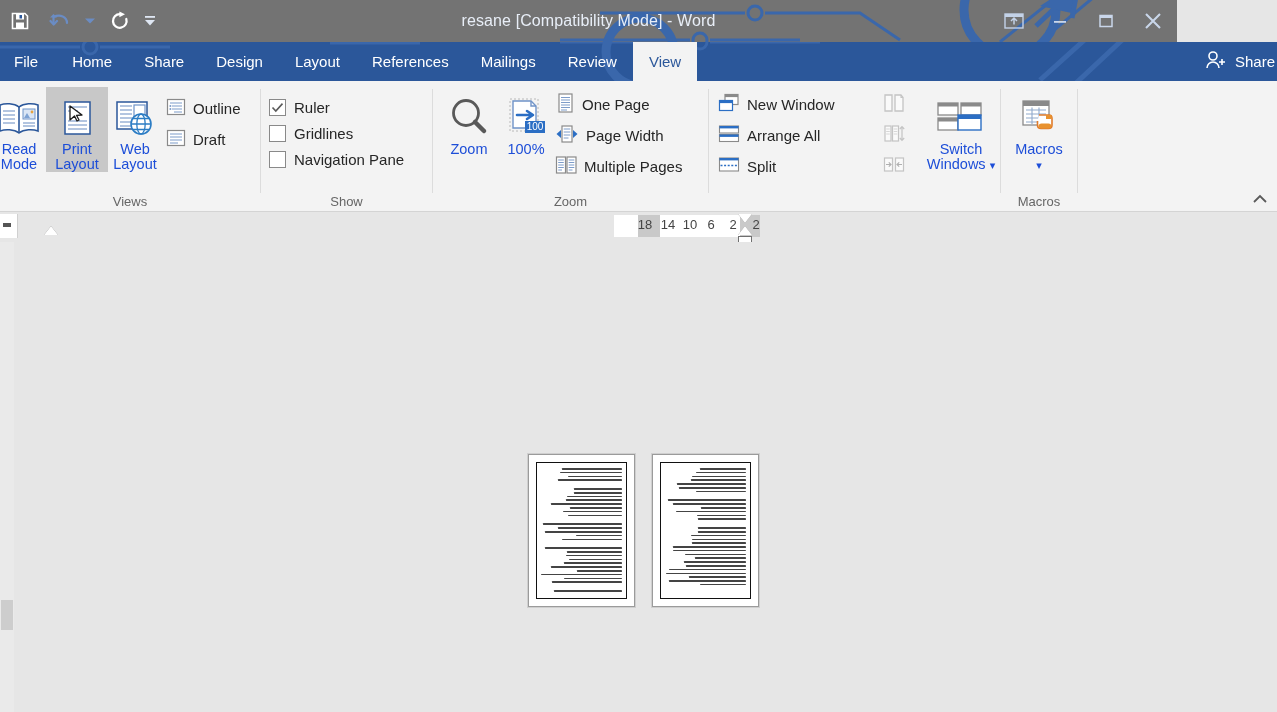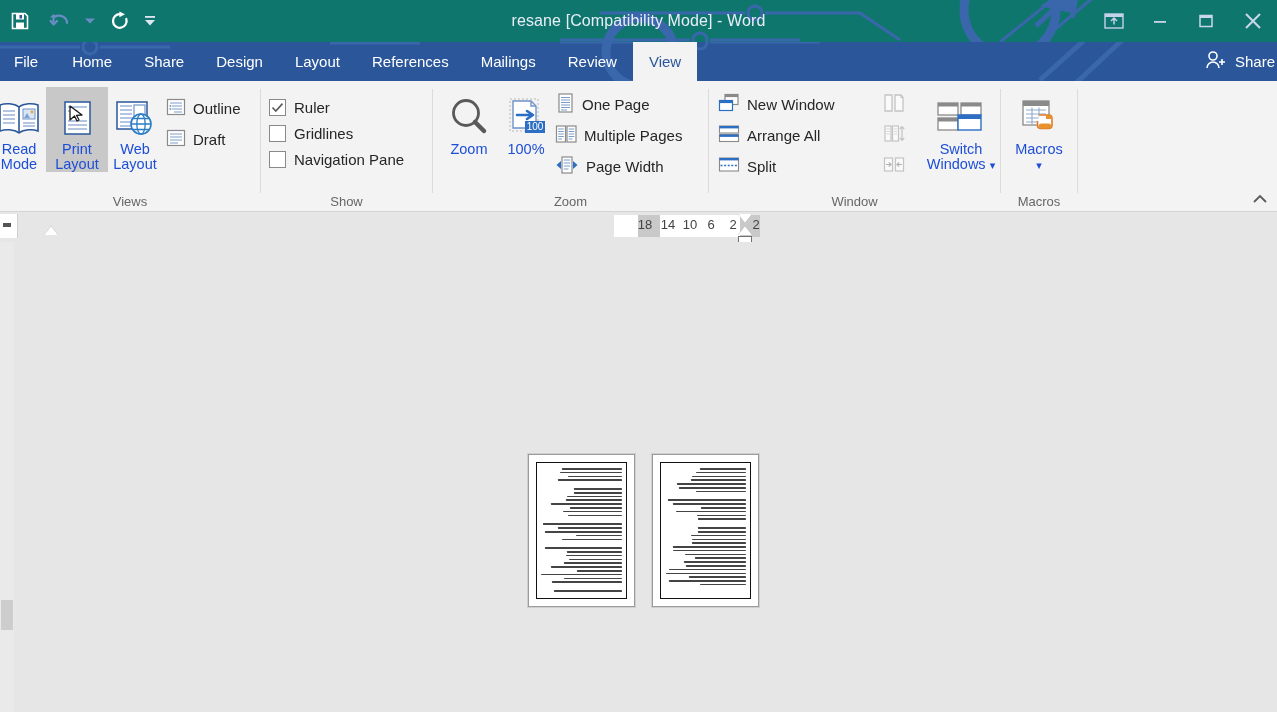--- a/index.html
+++ b/index.html
@@ -6,22 +6,22 @@
   html, body {
     width: 1277px; height: 712px;
     overflow: hidden;
     font-family: "Liberation Sans", sans-serif;
     background: #e6e6e6;
   }
   #app { position: relative; width: 1277px; height: 712px; }
 
   
   .titlebar {
-    position: absolute; top: 0; left: 0; width: 1277px; height: 42px;
-    background: #0f766e; overflow: hidden;
+    position: absolute; top: 0; left: 0; width: 1177px; height: 42px;
+    background: #737373; overflow: hidden;
   }
   .tb-deco { position: absolute; inset: 0; pointer-events: none; }
   .qat { position: absolute; top: 0; left: 0; height: 42px; display: flex; align-items: center; }
   .qat-btn {
     width: 40px; height: 42px; display: flex; align-items: center; justify-content: center;
   }
   .qat-btn.sm { width: 20px; }
   .title-text {
     position: absolute; left: 0; right: 0; top: 0; height: 42px;
     display: flex; align-items: center; justify-content: center;
@@ -436,45 +436,45 @@
               <rect x="4" y="2" width="13" height="18" stroke="#8a8a8a" stroke-width="1.2" fill="#fff"></rect>
               <g stroke="#7d9cc9" stroke-width="1.1">
                   <path d="M6 5.5 H15 M6 8 H15 M6 10.5 H15 M6 13 H15 M6 15.5 H15 M6 18 H12"></path>
                 </g>
             </svg>
           </span>
           <span class="lbl">One Page</span>
         </div>
         <div class="smallrow">
           <span>
+            <svg width="24" height="22" viewBox="0 0 24 22" fill="none">
+              <rect x="7" y="3" width="10" height="16" stroke="#8a8a8a" stroke-width="1.2" fill="#fff"></rect>
+              <g stroke="#7d9cc9" stroke-width="1">
+                  <path d="M8.7 6 H15.3 M8.7 9 H15.3 M8.7 12 H15.3 M8.7 15 H13.5"></path>
+                </g>
+              <path d="M6 7 L1.5 11 L6 15 Z" fill="#2b6ec4"></path>
+              <path d="M18 7 L22.5 11 L18 15 Z" fill="#2b6ec4"></path>
+            </svg>
+          </span>
+          <span class="lbl">Page Width</span>
+        </div>
+        <div class="smallrow">
+          <span>
             <svg width="22" height="22" viewBox="0 0 22 22" fill="none">
               <rect x="1.5" y="3" width="9" height="16" stroke="#8a8a8a" stroke-width="1.2" fill="#fff"></rect>
               <rect x="12" y="3" width="9" height="16" stroke="#8a8a8a" stroke-width="1.2" fill="#fff"></rect>
               <g stroke="#7d9cc9" stroke-width="1">
                   <path d="M3.2 6 H8.8 M3.2 8.5 H8.8 M3.2 11 H8.8 M3.2 13.5 H8.8 M3.2 16 H7"></path>
                 </g>
               <g stroke="#7d9cc9" stroke-width="1">
                   <path d="M13.7 6 H19.3 M13.7 8.5 H19.3 M13.7 11 H19.3 M13.7 13.5 H19.3 M13.7 16 H17.5"></path>
                 </g>
             </svg>
           </span>
           <span class="lbl">Multiple Pages</span>
-        </div>
-        <div class="smallrow">
-          <span>
-            <svg width="24" height="22" viewBox="0 0 24 22" fill="none">
-              <rect x="7" y="3" width="10" height="16" stroke="#8a8a8a" stroke-width="1.2" fill="#fff"></rect>
-              <g stroke="#7d9cc9" stroke-width="1">
-                  <path d="M8.7 6 H15.3 M8.7 9 H15.3 M8.7 12 H15.3 M8.7 15 H13.5"></path>
-                </g>
-              <path d="M6 7 L1.5 11 L6 15 Z" fill="#2b6ec4"></path>
-              <path d="M18 7 L22.5 11 L18 15 Z" fill="#2b6ec4"></path>
-            </svg>
-          </span>
-          <span class="lbl">Page Width</span>
         </div>
       </div>
 
       <div class="group-label">Zoom</div>
     </div>
     <div class="group-sep" style="left:708px;"></div>
 
     <div class="group" style="left:709px; width:291px;">
       <div style="position:absolute; left:9px; top:8px;">
         <div class="smallrow">
@@ -554,21 +554,20 @@
             <rect x="26" y="6" width="20" height="3.5" fill="#8a8a8a"></rect>
             <rect x="3" y="21" width="20" height="12" fill="#fff" stroke="#8a8a8a" stroke-width="1.3"></rect>
             <rect x="3" y="21" width="20" height="3.5" fill="#8a8a8a"></rect>
             <rect x="23" y="18" width="23" height="15" fill="#fff" stroke="#2b6ec4" stroke-width="1.4"></rect>
             <rect x="23" y="18" width="23" height="4" fill="#2b6ec4"></rect>
           </svg>
         </span>
         <span class="lbl"><span>Switch</span><br><span>Windows</span>&nbsp;<span style="font-size:11px;">▾</span></span>
       </div>
 
-      <div class="group-label">Window</div>
     </div>
     <div class="group-sep" style="left:1000px;"></div>
 
     <div class="group" style="left:1001px; width:76px;">
       <div class="bigbtn" style="left:7px;">
         <span class="ico">
           <svg width="48" height="44" viewBox="0 0 48 44" fill="none">
             <rect x="8" y="6" width="26" height="24" fill="#fff" stroke="#8a8a8a" stroke-width="1.3"></rect>
             <rect x="8" y="6" width="26" height="5" fill="#8a8a8a"></rect>
             <g stroke="#8fa9cc" stroke-width="1.1">

